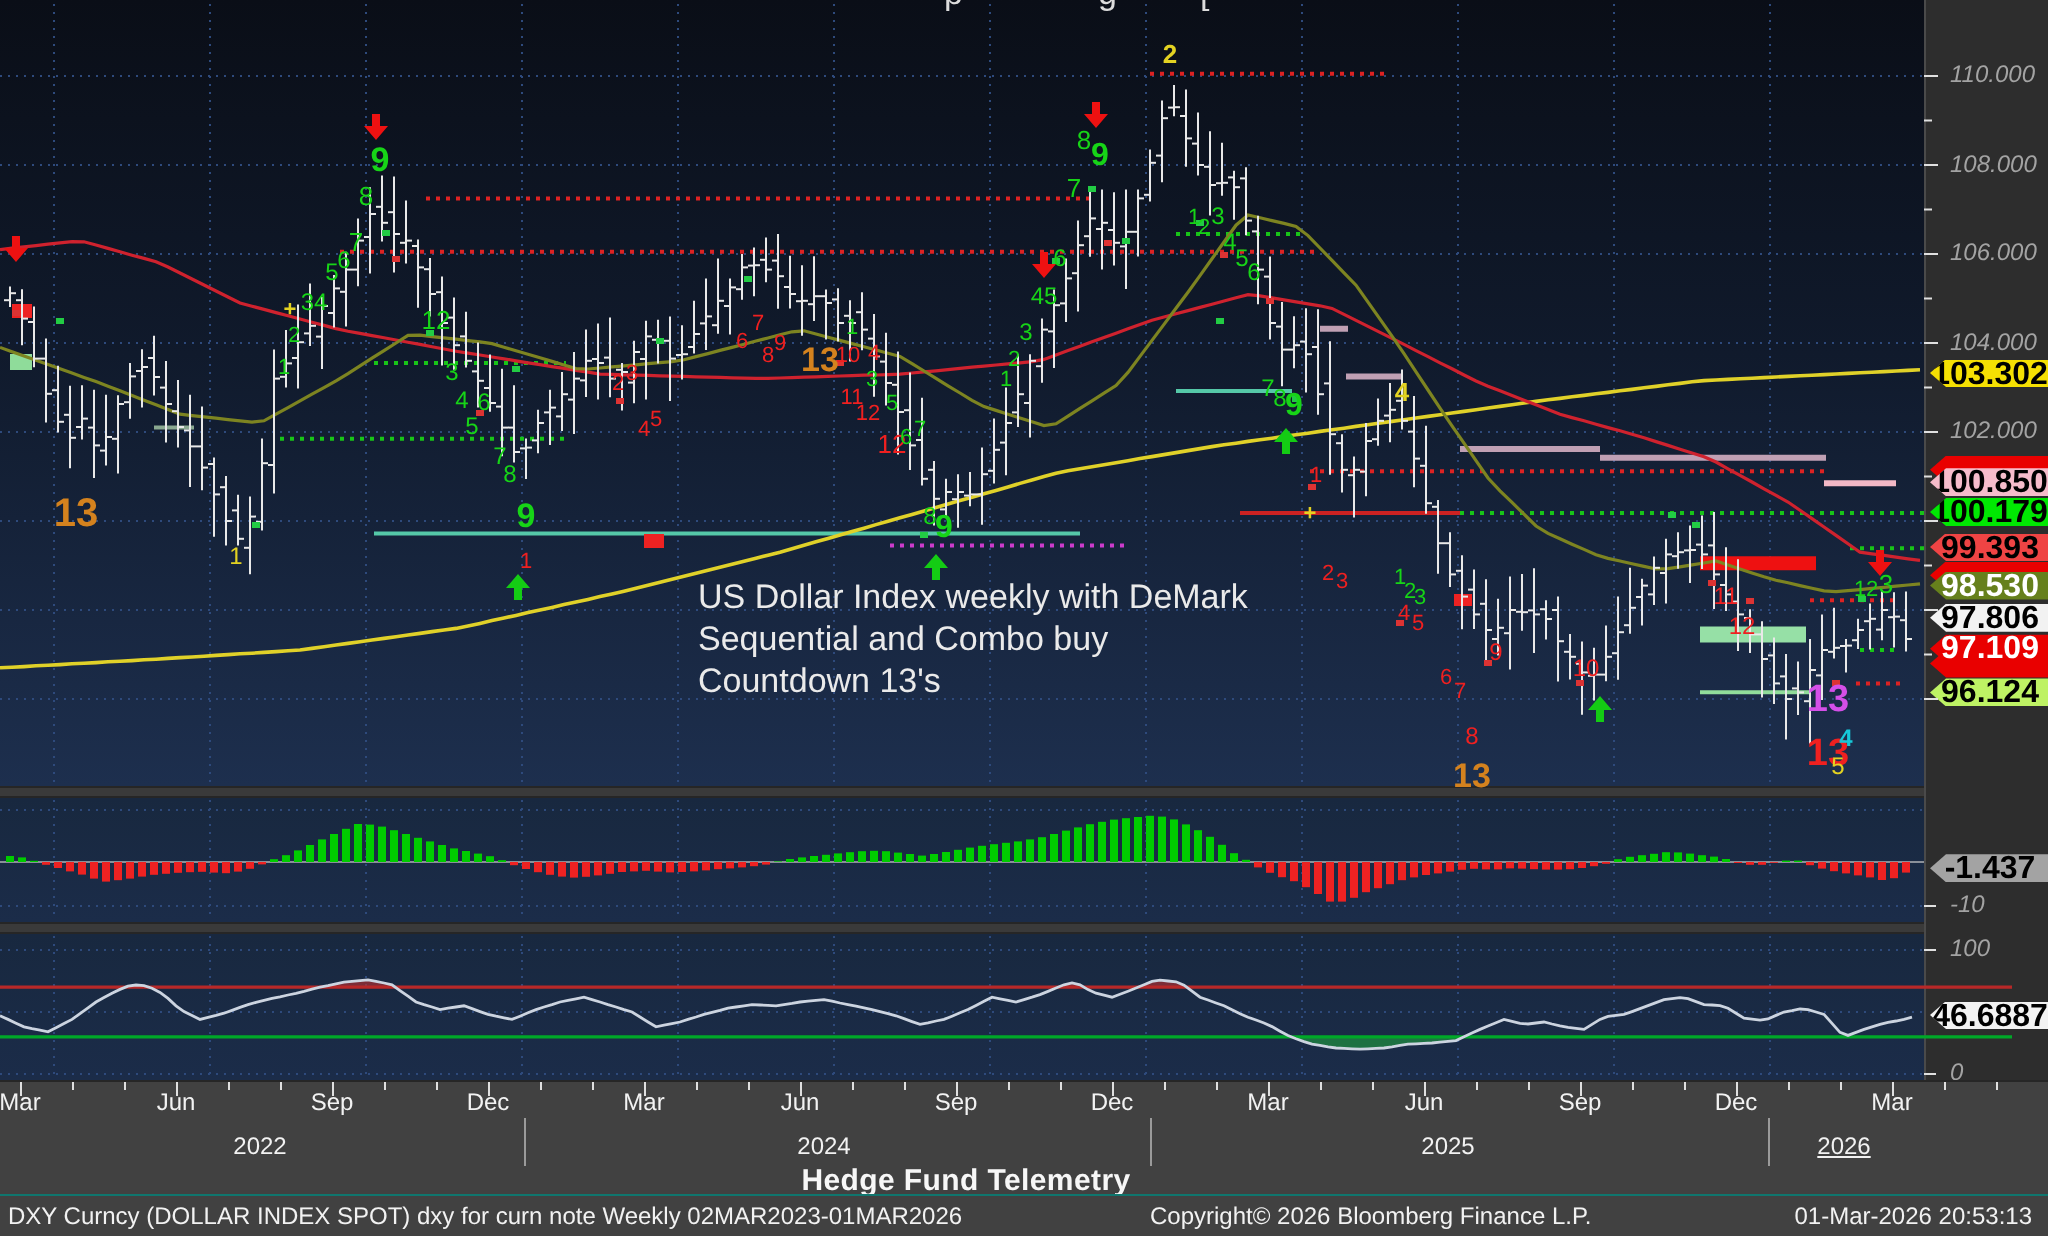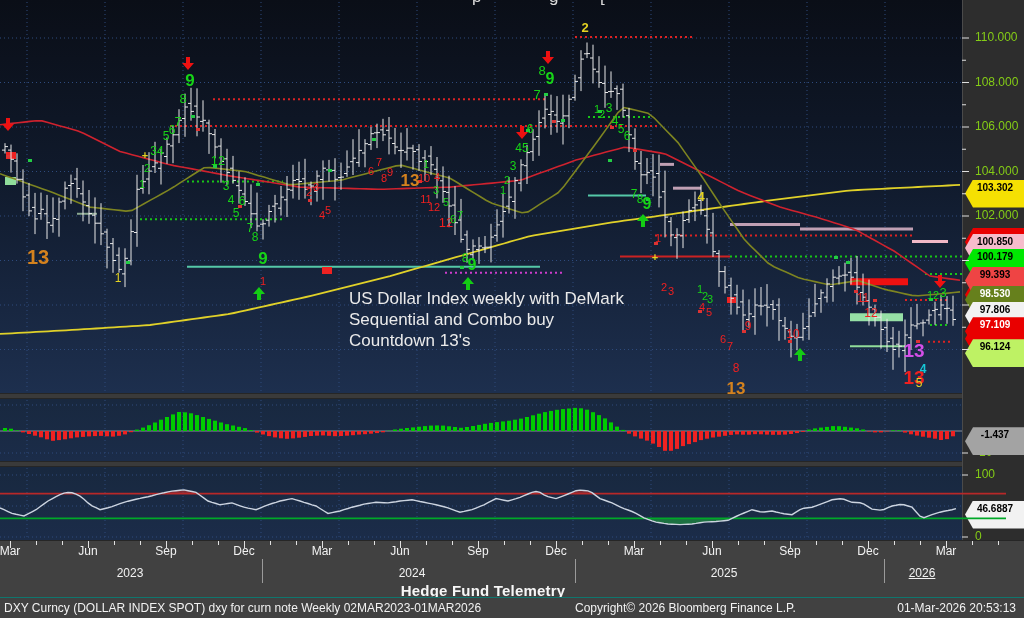--- a/index.html
+++ b/index.html
@@ -7,22 +7,22 @@
        font-family:"Liberation Sans",sans-serif;background:#2d2d2d;}
   .panel{position:absolute;left:0;width:962px;}
   #panel-price{top:0;height:393px;background:linear-gradient(180deg,#0a0e17 0%,#101a2c 45%,#1d2f4e 100%);}
   #panel-macd{top:399px;height:62px;background:linear-gradient(180deg,#18283f,#1b2c49);}
   #panel-rsi{top:467px;height:73px;background:linear-gradient(180deg,#18283f,#1b2c49);}
   .divider{position:absolute;left:0;width:962px;height:6px;background:#3a3a3a;
            border-top:1px solid #262626;border-bottom:1px solid #262626;box-sizing:border-box;}
   #divider-1{top:393px;} #divider-2{top:461px;}
   .divider .handle{position:absolute;left:983px;top:1px;width:20px;height:3px;background:#cfcfcf;border-radius:2px;}
   #right-axis{position:absolute;left:962px;top:0;width:62px;height:540px;background:#2d2d2d;border-left:1px solid #4a4a4a;box-sizing:border-box;}
-  .ax-label{position:absolute;left:12px;color:#84cc16;font-size:12px;white-space:nowrap;}
-  .badge{position:absolute;left:2px;width:60px;height:28px;line-height:15px;font-size:10px;font-weight:600;
+  .ax-label{position:absolute;left:12px;color:#a3a3a3;font-size:12px;white-space:nowrap;font-style:italic;}
+  .badge{position:absolute;left:2px;width:60px;height:14px;line-height:15px;font-size:16px;font-weight:600;
          text-align:center;clip-path:polygon(8px 0,100% 0,100% 100%,8px 100%,0 50%);}
   #x-axis{position:absolute;left:0;top:540px;width:1024px;height:57px;background:#414141;border-top:1px solid #262626;box-sizing:border-box;}
   .xtick{position:absolute;top:0;width:1px;background:#e0e0e0;}
   .xlabel{position:absolute;top:3px;color:#f2f2f2;font-size:12px;transform:translateX(-50%);white-space:nowrap;}
   .ylabel{position:absolute;top:25px;color:#f2f2f2;font-size:12px;transform:translateX(-50%);}
   .xsep{position:absolute;top:18px;height:24px;width:1px;background:#9a9a9a;}
   #watermark{position:absolute;top:41px;left:483px;transform:translateX(-50%);
              color:#f7f7f7;font-size:15px;font-weight:600;letter-spacing:.2px;}
   #status-bar{position:absolute;left:0;top:597px;width:1024px;height:21px;background:#414141;
               border-top:1px solid #0f766e;box-sizing:border-box;color:#f2f2f2;font-size:12px;line-height:20px;}
@@ -120,21 +120,21 @@
       <div class="xtick" style="left: 816px; height: 4px;"></div>
       <div class="xtick" style="left: 842px; height: 4px;"></div>
       <div class="xtick" style="left: 868px; height: 7px;"></div>
       <div class="xlabel" style="left: 868px;">Dec</div>
       <div class="xtick" style="left: 894px; height: 4px;"></div>
       <div class="xtick" style="left: 920px; height: 4px;"></div>
       <div class="xtick" style="left: 946px; height: 7px;"></div>
       <div class="xlabel" style="left: 946px;">Mar</div>
       <div class="xtick" style="left: 972px; height: 4px;"></div>
       <div class="xtick" style="left: 998px; height: 4px;"></div>
-      <div class="ylabel" style="left: 130px;">2023</div>
+      <div class="ylabel" style="left: 130px;">2022</div>
       <div class="ylabel" style="left: 412px;">2024</div>
       <div class="ylabel" style="left: 724px;">2025</div>
       <div class="ylabel" style="left: 922px; text-decoration: underline;">2026</div>
       <div class="xsep" style="left: 262px;"></div>
       <div class="xsep" style="left: 575px;"></div>
       <div class="xsep" style="left: 884px;"></div>
     </div>
 
   <div id="status-bar">
     <span id="status-left">DXY Curncy (DOLLAR INDEX SPOT) dxy for curn note Weekly 02MAR2023-01MAR2026</span>

